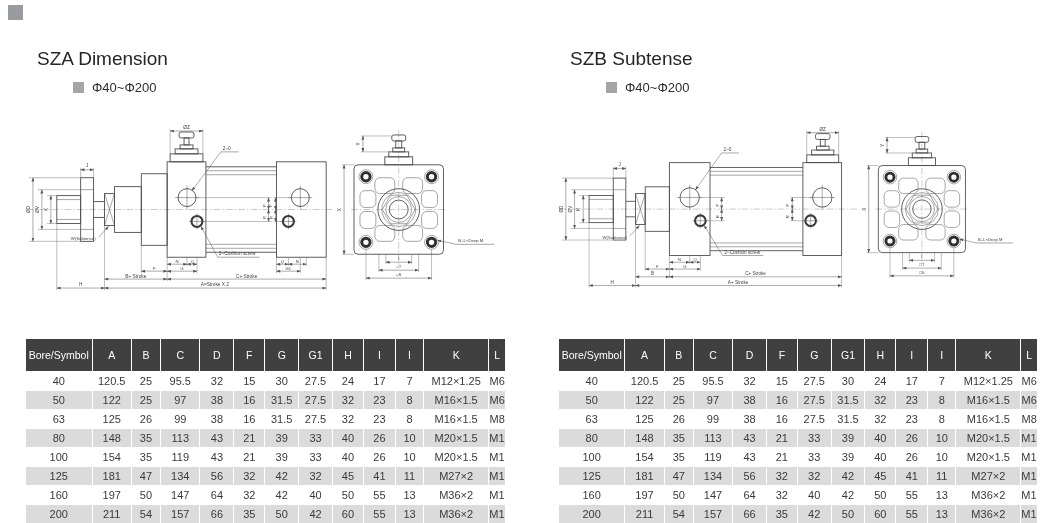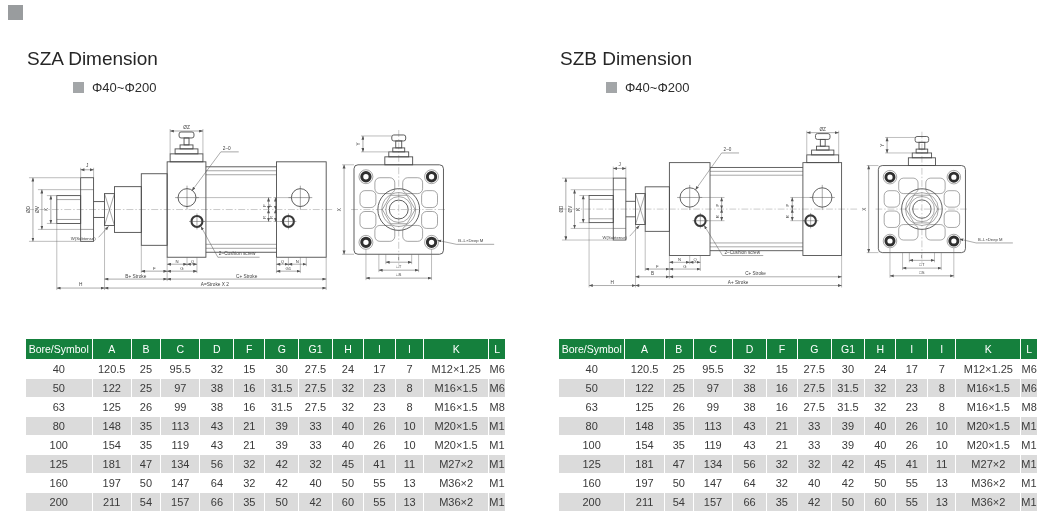--- a/index.html
+++ b/index.html
@@ -4,30 +4,30 @@
 <style>
   html,body{margin:0;padding:0;background:#fff;}
   #root{position:relative;width:1044px;height:523px;background:#fff;
         font-family:"Liberation Sans",sans-serif;overflow:hidden;}
   .page-title{position:absolute;left:8px;top:5px;display:flex;align-items:center;gap:10px;}
   .sq-lg{width:15px;height:15px;background:#999c9e;}
   .title-text{font-size:17px;color:#1d1d1d;letter-spacing:.2px;}
   .section{position:absolute;top:48px;}
   .section.sza{left:25px;width:481px;}
   .section.szb{left:558px;width:480px;}
-  .sec-head{position:absolute;top:0;left:2px;font-size:19px;font-weight:400;color:#262626;}
+  .sec-head{position:absolute;top:0;left:12px;font-size:19px;font-weight:400;color:#262626;}
   .sec-range{position:absolute;top:32px;left:2px;display:flex;align-items:center;gap:8px;padding-left:46px;}
   .sq-sm{width:11px;height:11px;background:#a3a6a8;}
   .range-text{font-size:13px;color:#2e2e2e;}
   .drawing{position:absolute;top:74px;left:0;overflow:visible;}
   .sza .drawing{width:497px;height:184px;}
   .szb .drawing{width:484px;height:179px;}
   table.tbl{position:absolute;top:290px;left:0;width:100%;border-collapse:separate;
             border-spacing:1px;table-layout:fixed;}
-  table.tbl th{background:#15803d;color:#fff;font-weight:400;font-size:10.5px;height:20px;
+  table.tbl th{background:#404040;color:#fff;font-weight:400;font-size:10.5px;height:32px;
                padding:0 1px;text-align:center;white-space:nowrap;overflow:hidden;}
   table.tbl td{background:#fff;text-align:center;font-size:11px;color:#3a3a3a;height:18px;
                padding:0;white-space:nowrap;overflow:hidden;}
   table.tbl tbody tr:nth-child(even) td{background:#dbdbdb;}
   table.tbl th:nth-child(1){width:13.6%;} table.tbl th:nth-child(2){width:7.8%;}
   table.tbl th:nth-child(3){width:5.6%;}  table.tbl th:nth-child(4){width:7.8%;}
   table.tbl th:nth-child(5){width:6.6%;}  table.tbl th:nth-child(6){width:6.0%;}
   table.tbl th:nth-child(7){width:6.6%;}  table.tbl th:nth-child(8){width:6.6%;}
   table.tbl th:nth-child(9){width:6.0%;}  table.tbl th:nth-child(10){width:6.2%;}
   table.tbl th:nth-child(11){width:5.4%;} table.tbl th:nth-child(12){width:13.3%;}
@@ -401,21 +401,21 @@
             <td>55</td>
             <td>13</td>
             <td>M36×2</td>
             <td>M16</td>
           </tr>
         </tbody>
       </table>
   </div>
 
   <div class="section szb">
-    <div class="sec-head">SZB Dimension</div>
+    <div class="sec-head">SZB Subtense</div>
     <div class="sec-range">
       <span class="sq-sm"></span>
       <span class="range-text">Φ40~Φ200</span>
     </div>
 
     <svg class="drawing" viewBox="0 0 500 185">
       <g>
         <line class="cl" x1="2" y1="90" x2="310" y2="90"></line>
         <line class="ext" x1="4" y1="58" x2="57" y2="58"></line>
           <line class="ext" x1="4" y1="122" x2="57" y2="122"></line>

